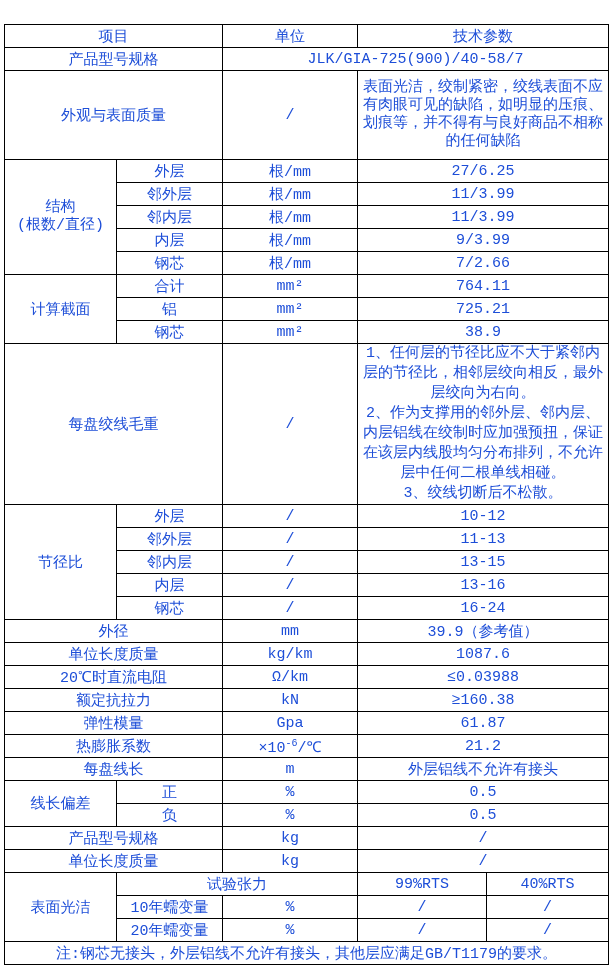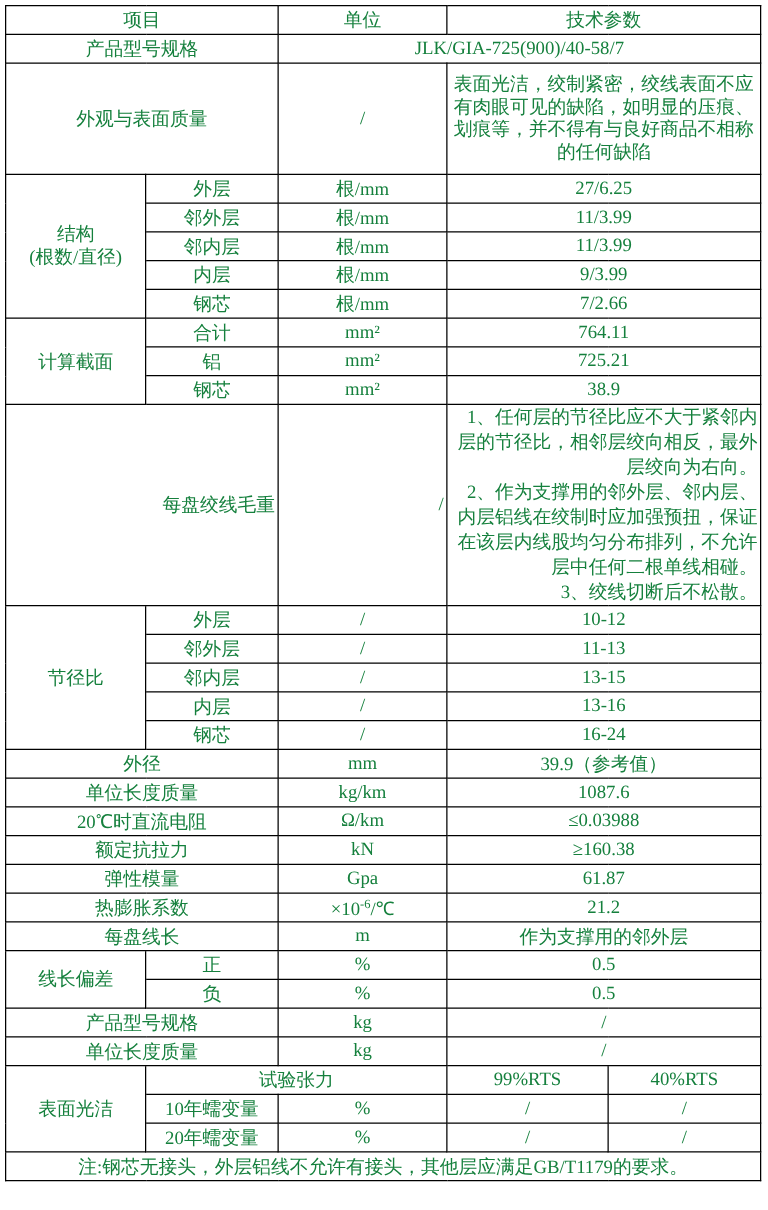--- a/index.html
+++ b/index.html
@@ -6,38 +6,38 @@
     margin: 0;
     padding: 0;
     background: #ffffff;
     width: 614px;
     height: 968px;
   }
   table.spec {
     border-collapse: collapse;
     table-layout: fixed;
     width: 604px;
-    margin: 4px 0 0 4px;
-    font-family: Liberation Serif, serif;
+    margin: 24px 0 0 4px;
+    font-family: Liberation Mono, monospace;
     font-size: 15px;
-    color: #15803d;
+    color: #1d4ed8;
     background: #ffffff;
   }
   table.spec td, table.spec th {
     border: 1px solid #000000;
     text-align: center;
     vertical-align: middle;
     padding: 0 2px;
     height: 22px;
     font-weight: normal;
     overflow: hidden;
     word-break: break-all;
   }
   tr.row-appearance td { height: 88px; }
-  tr.row-stranding td { height: 160px; text-align: right; }
+  tr.row-stranding td { height: 160px; }
   td.text-left {
     text-align: left;
     padding: 1px 4px;
     line-height: 18px;
   }
   td.prewrap {
     white-space: pre-wrap;
     line-height: 20px;
   }
   td.preline { white-space: pre-line; line-height: 18px; }
@@ -186,21 +186,21 @@
     <td colspan="2">61.87</td>
   </tr>
   <tr>
     <td colspan="2">热膨胀系数</td>
     <td><span>×10</span><sup class="unit-sup">-6</sup><span>/℃</span></td>
     <td colspan="2">21.2</td>
   </tr>
   <tr>
     <td colspan="2">每盘线长</td>
     <td>m</td>
-    <td colspan="2">作为支撑用的邻外层</td>
+    <td colspan="2">外层铝线不允许有接头</td>
   </tr>
 
   <tr>
     <td rowspan="2">线长偏差</td>
     <td>正</td>
     <td>%</td>
     <td colspan="2">0.5</td>
   </tr>
   <tr>
     <td>负</td>

